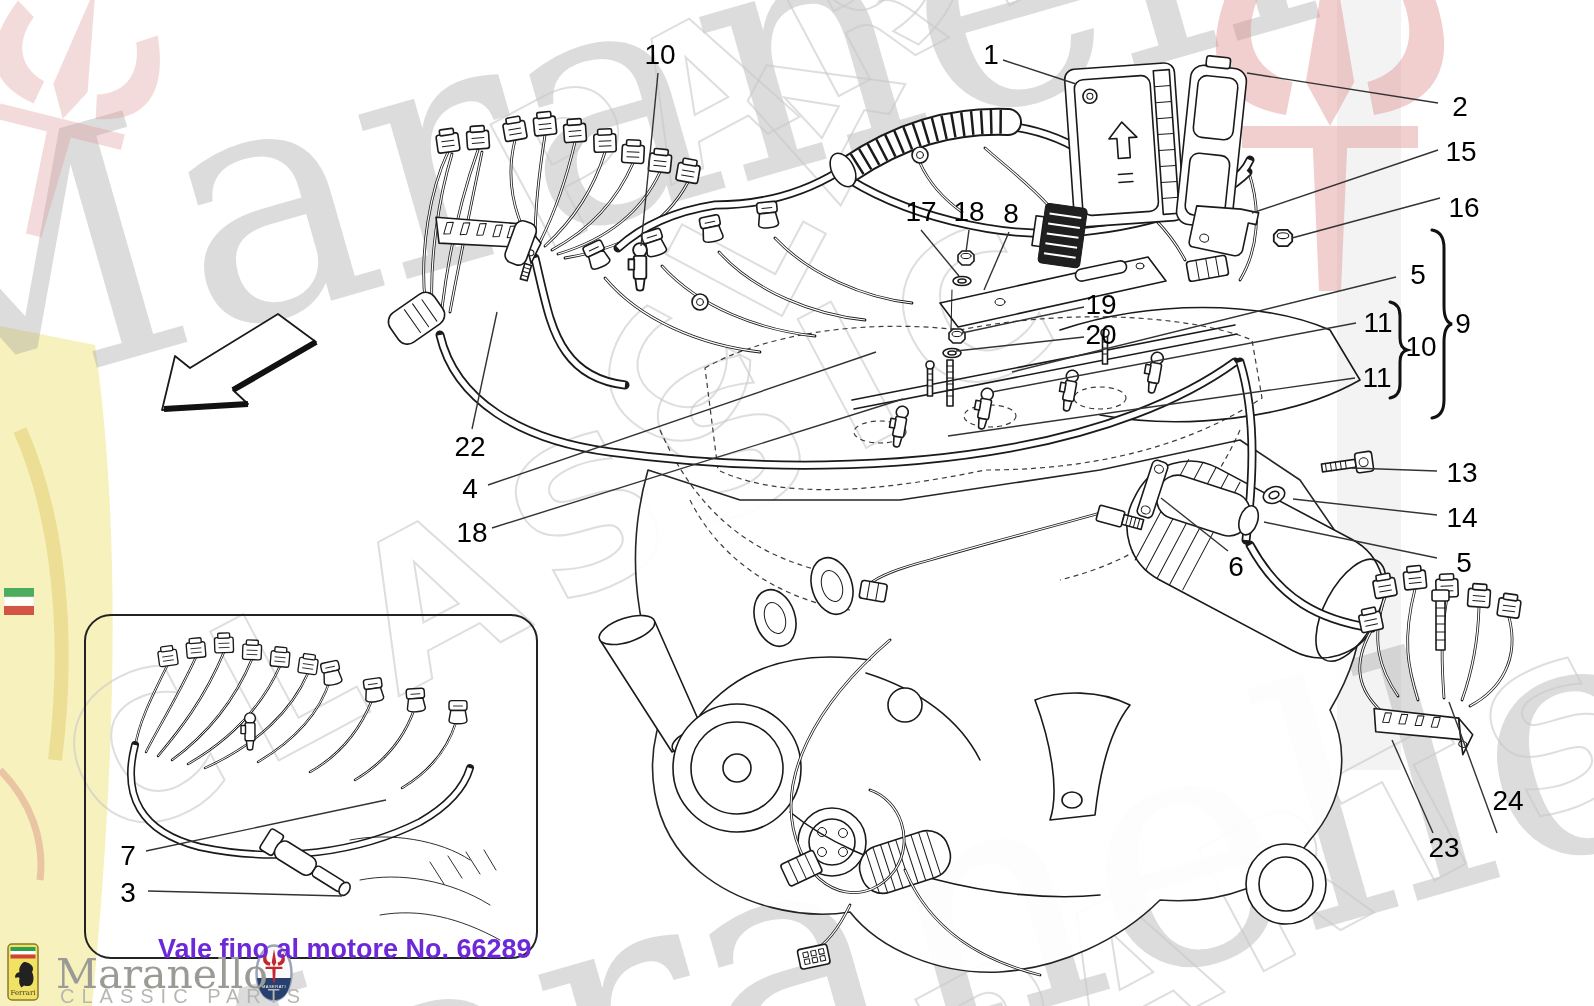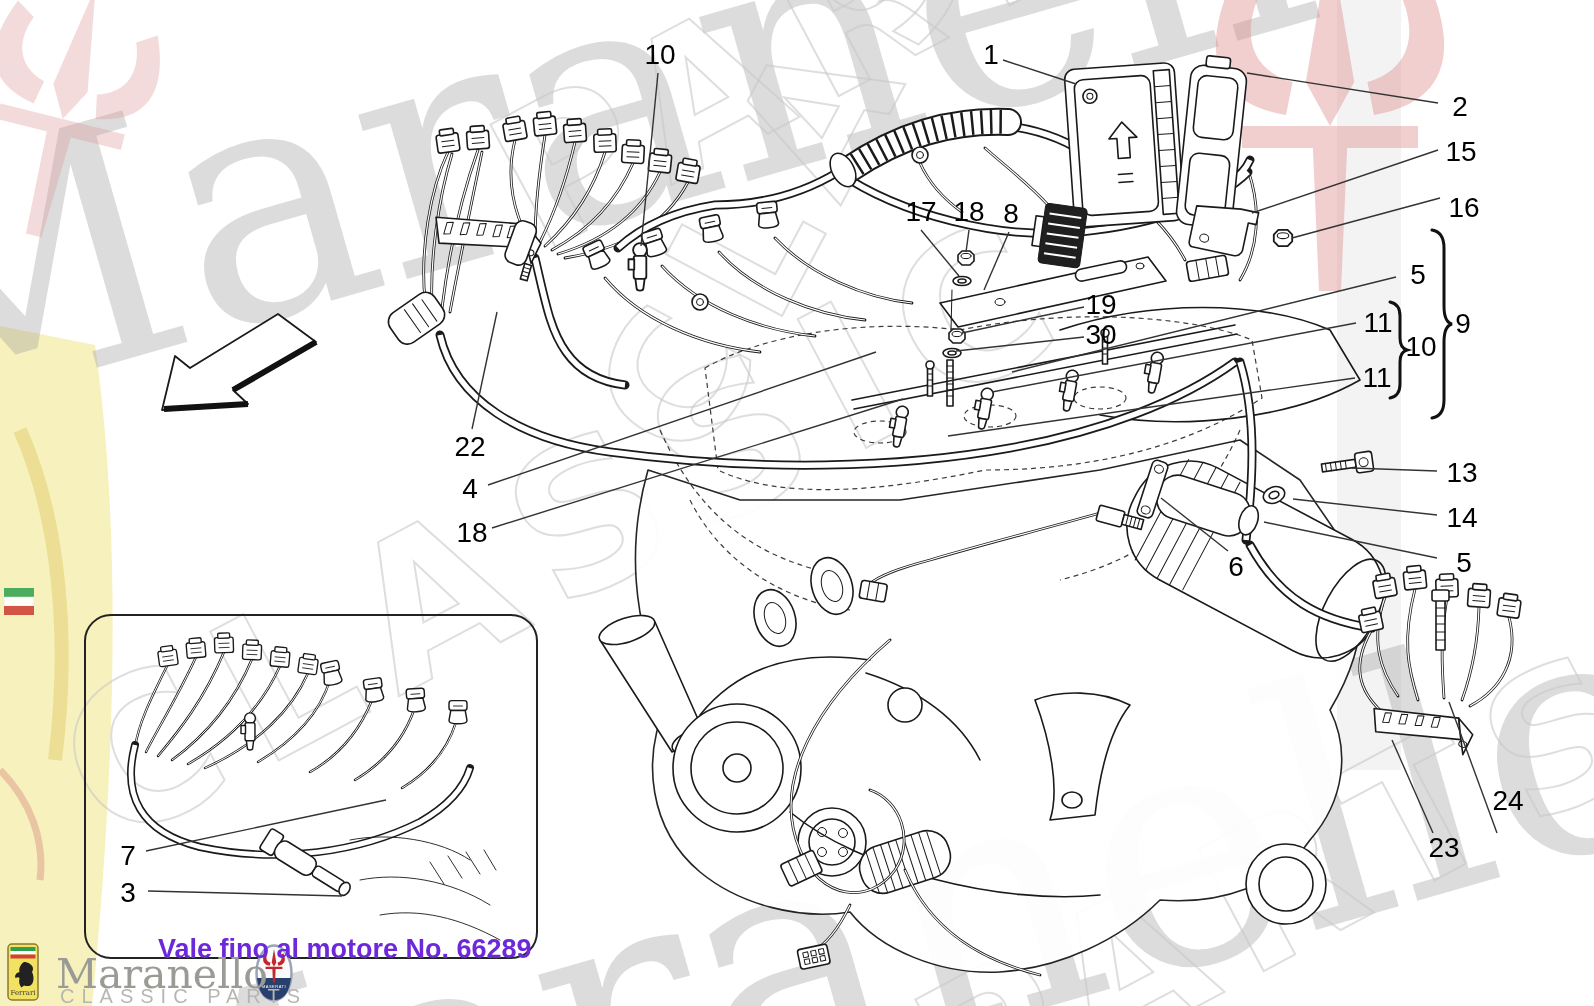--- a/index.html
+++ b/index.html
@@ -476,21 +476,21 @@
       <div class="callout" style="left: 1377px; top: 378px;">11</div>
       <div class="callout" style="left: 1463px; top: 324px;">9</div>
       <div class="callout" style="left: 1462px; top: 473px;">13</div>
       <div class="callout" style="left: 1462px; top: 518px;">14</div>
       <div class="callout" style="left: 1464px; top: 563px;">5</div>
       <div class="callout" style="left: 1236px; top: 567px;">6</div>
       <div class="callout" style="left: 921px; top: 212px;">17</div>
       <div class="callout" style="left: 969px; top: 212px;">18</div>
       <div class="callout" style="left: 1011px; top: 214px;">8</div>
       <div class="callout" style="left: 1101px; top: 305px;">19</div>
-      <div class="callout" style="left: 1101px; top: 335px;">30</div>
+      <div class="callout" style="left: 1101px; top: 335px;">20</div>
       <div class="callout" style="left: 660px; top: 55px;">10</div>
       <div class="callout" style="left: 470px; top: 447px;">22</div>
       <div class="callout" style="left: 470px; top: 489px;">4</div>
       <div class="callout" style="left: 472px; top: 533px;">18</div>
       <div class="callout" style="left: 1444px; top: 848px;">23</div>
       <div class="callout" style="left: 1508px; top: 801px; text-align: right;">24</div>
       <div class="callout" style="left: 128px; top: 856px;">7</div>
       <div class="callout" style="left: 128px; top: 893px;">3</div>
     </div>
 

